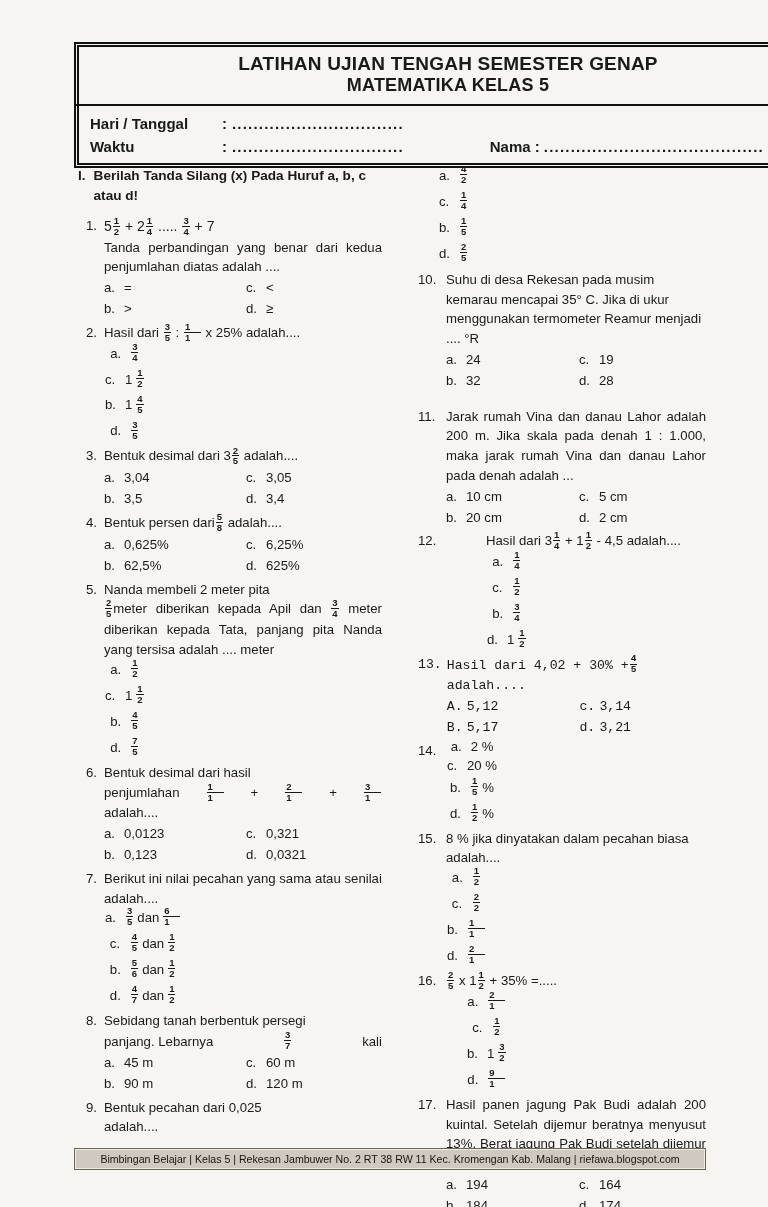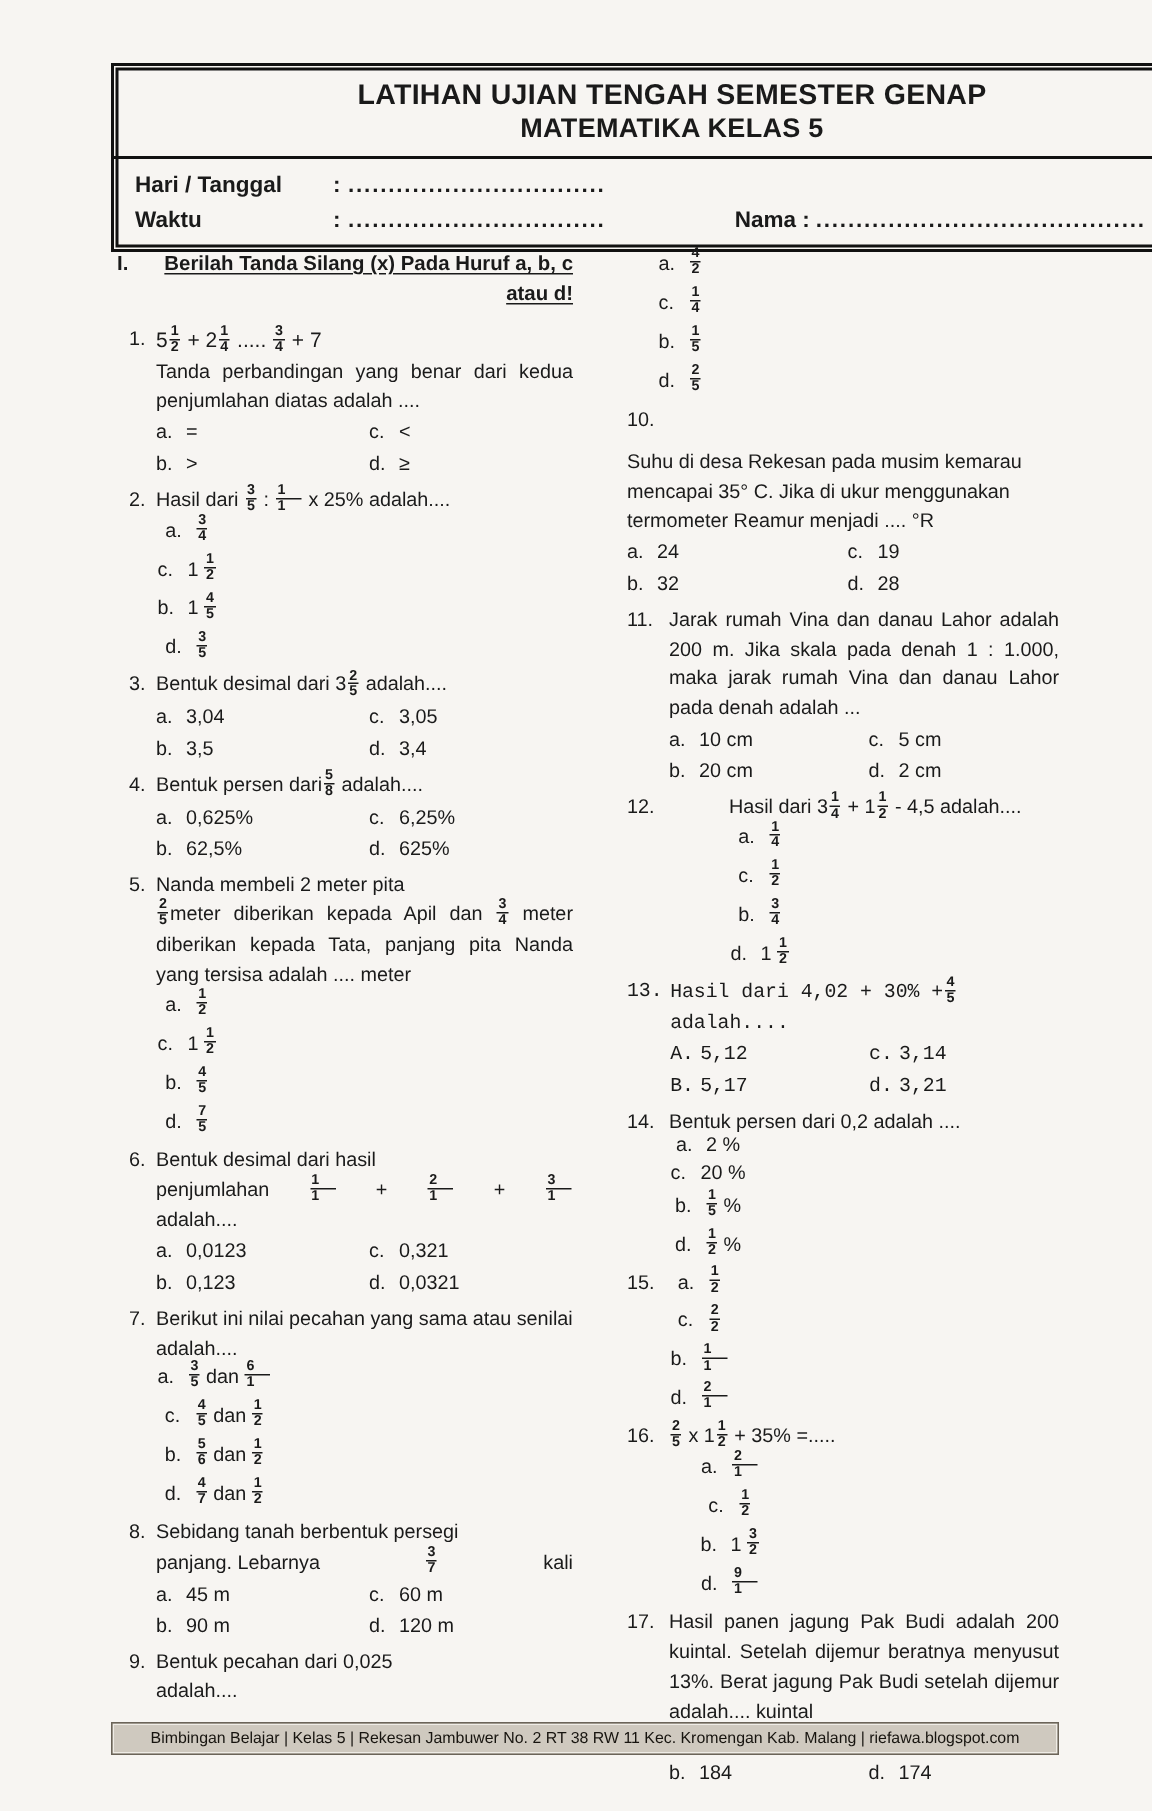--- a/index.html
+++ b/index.html
@@ -61,21 +61,21 @@
   .col{ box-sizing:border-box; }
   .col.left{ width:400px; padding:0 18px 0 78px; }
   .col.right{ width:368px; padding:0 62px 0 18px; }
 
   
   .section-head{
     display:flex; align-items:flex-start; gap:8px;
     font-weight:bold; font-size:13.6px; margin-bottom:9px;
   }
   .section-head .rn{ flex:0 0 auto; }
-  .section-head .st{ text-decoration:underline; text-underline-offset:2px;text-align:right; }
+  .section-head .st{ text-underline-offset:2px; }
 
   
   .q{ display:flex; margin-bottom:3px; }
   .q .num{
     flex:0 0 26px; text-align:right; padding-right:7px;
     box-sizing:border-box;
   }
   .q.num-wide .num{ flex:0 0 28px; padding-right:5px; text-align:left;}
   .q .body{ flex:1 1 auto; min-width:0; }
   .q .stem{ text-align:justify; text-justify:inter-word; }
@@ -557,21 +557,21 @@
             <span class="ov">
               <span class="fr">
                 <span class="nu">2</span>
                 <span class="de">5</span>
               </span>
             </span>
           </div>
       </div>
 
       
-      <div class="q num-wide" style="margin-bottom:4px;flex-direction:column;">
+      <div class="q num-wide" style="margin-bottom:16px;">
         <div class="num">10.</div>
         <div class="body">
           <div class="stem nojust">Suhu di desa Rekesan pada musim kemarau mencapai 35° C. Jika di ukur menggunakan termometer Reamur menjadi .... °R</div>
           <div class="opts">
             <div class="opt">
                 <span class="ol">a.</span>
                 <span class="ov">24</span>
               </div>
             <div class="opt">
                 <span class="ol">c.</span>
@@ -701,21 +701,20 @@
                 <span class="ov">3,21</span>
               </div>
           </div>
         </div>
       </div>
 
       
       <div class="q num-wide" style="margin-bottom:4px;">
         <div class="num">14.</div>
         <div class="body">
-          <div class="stem nojust">Bentuk persen dari 0,2 adalah ....</div>
           <div class="opts fr">
             <div class="opt">
                 <span class="ol">a.</span>
                 <span class="ov">2 %</span>
               </div>
             <div class="opt">
                 <span class="ol">c.</span>
                 <span class="ov">20 %</span>
               </div>
             <div class="opt">
@@ -739,20 +738,21 @@
                 </span>
               </div>
           </div>
         </div>
       </div>
 
       
       <div class="q num-wide" style="margin-bottom:4px;">
         <div class="num">15.</div>
         <div class="body">
+          <div class="stem nojust">8 % jika dinyatakan dalam pecahan biasa adalah....</div>
           <div class="opts fr">
             <div class="opt">
                 <span class="ol">a.</span>
                 <span class="ov">
                   <span class="fr">
                     <span class="nu">1</span>
                     <span class="de">2</span>
                   </span>
                 </span>
               </div>

